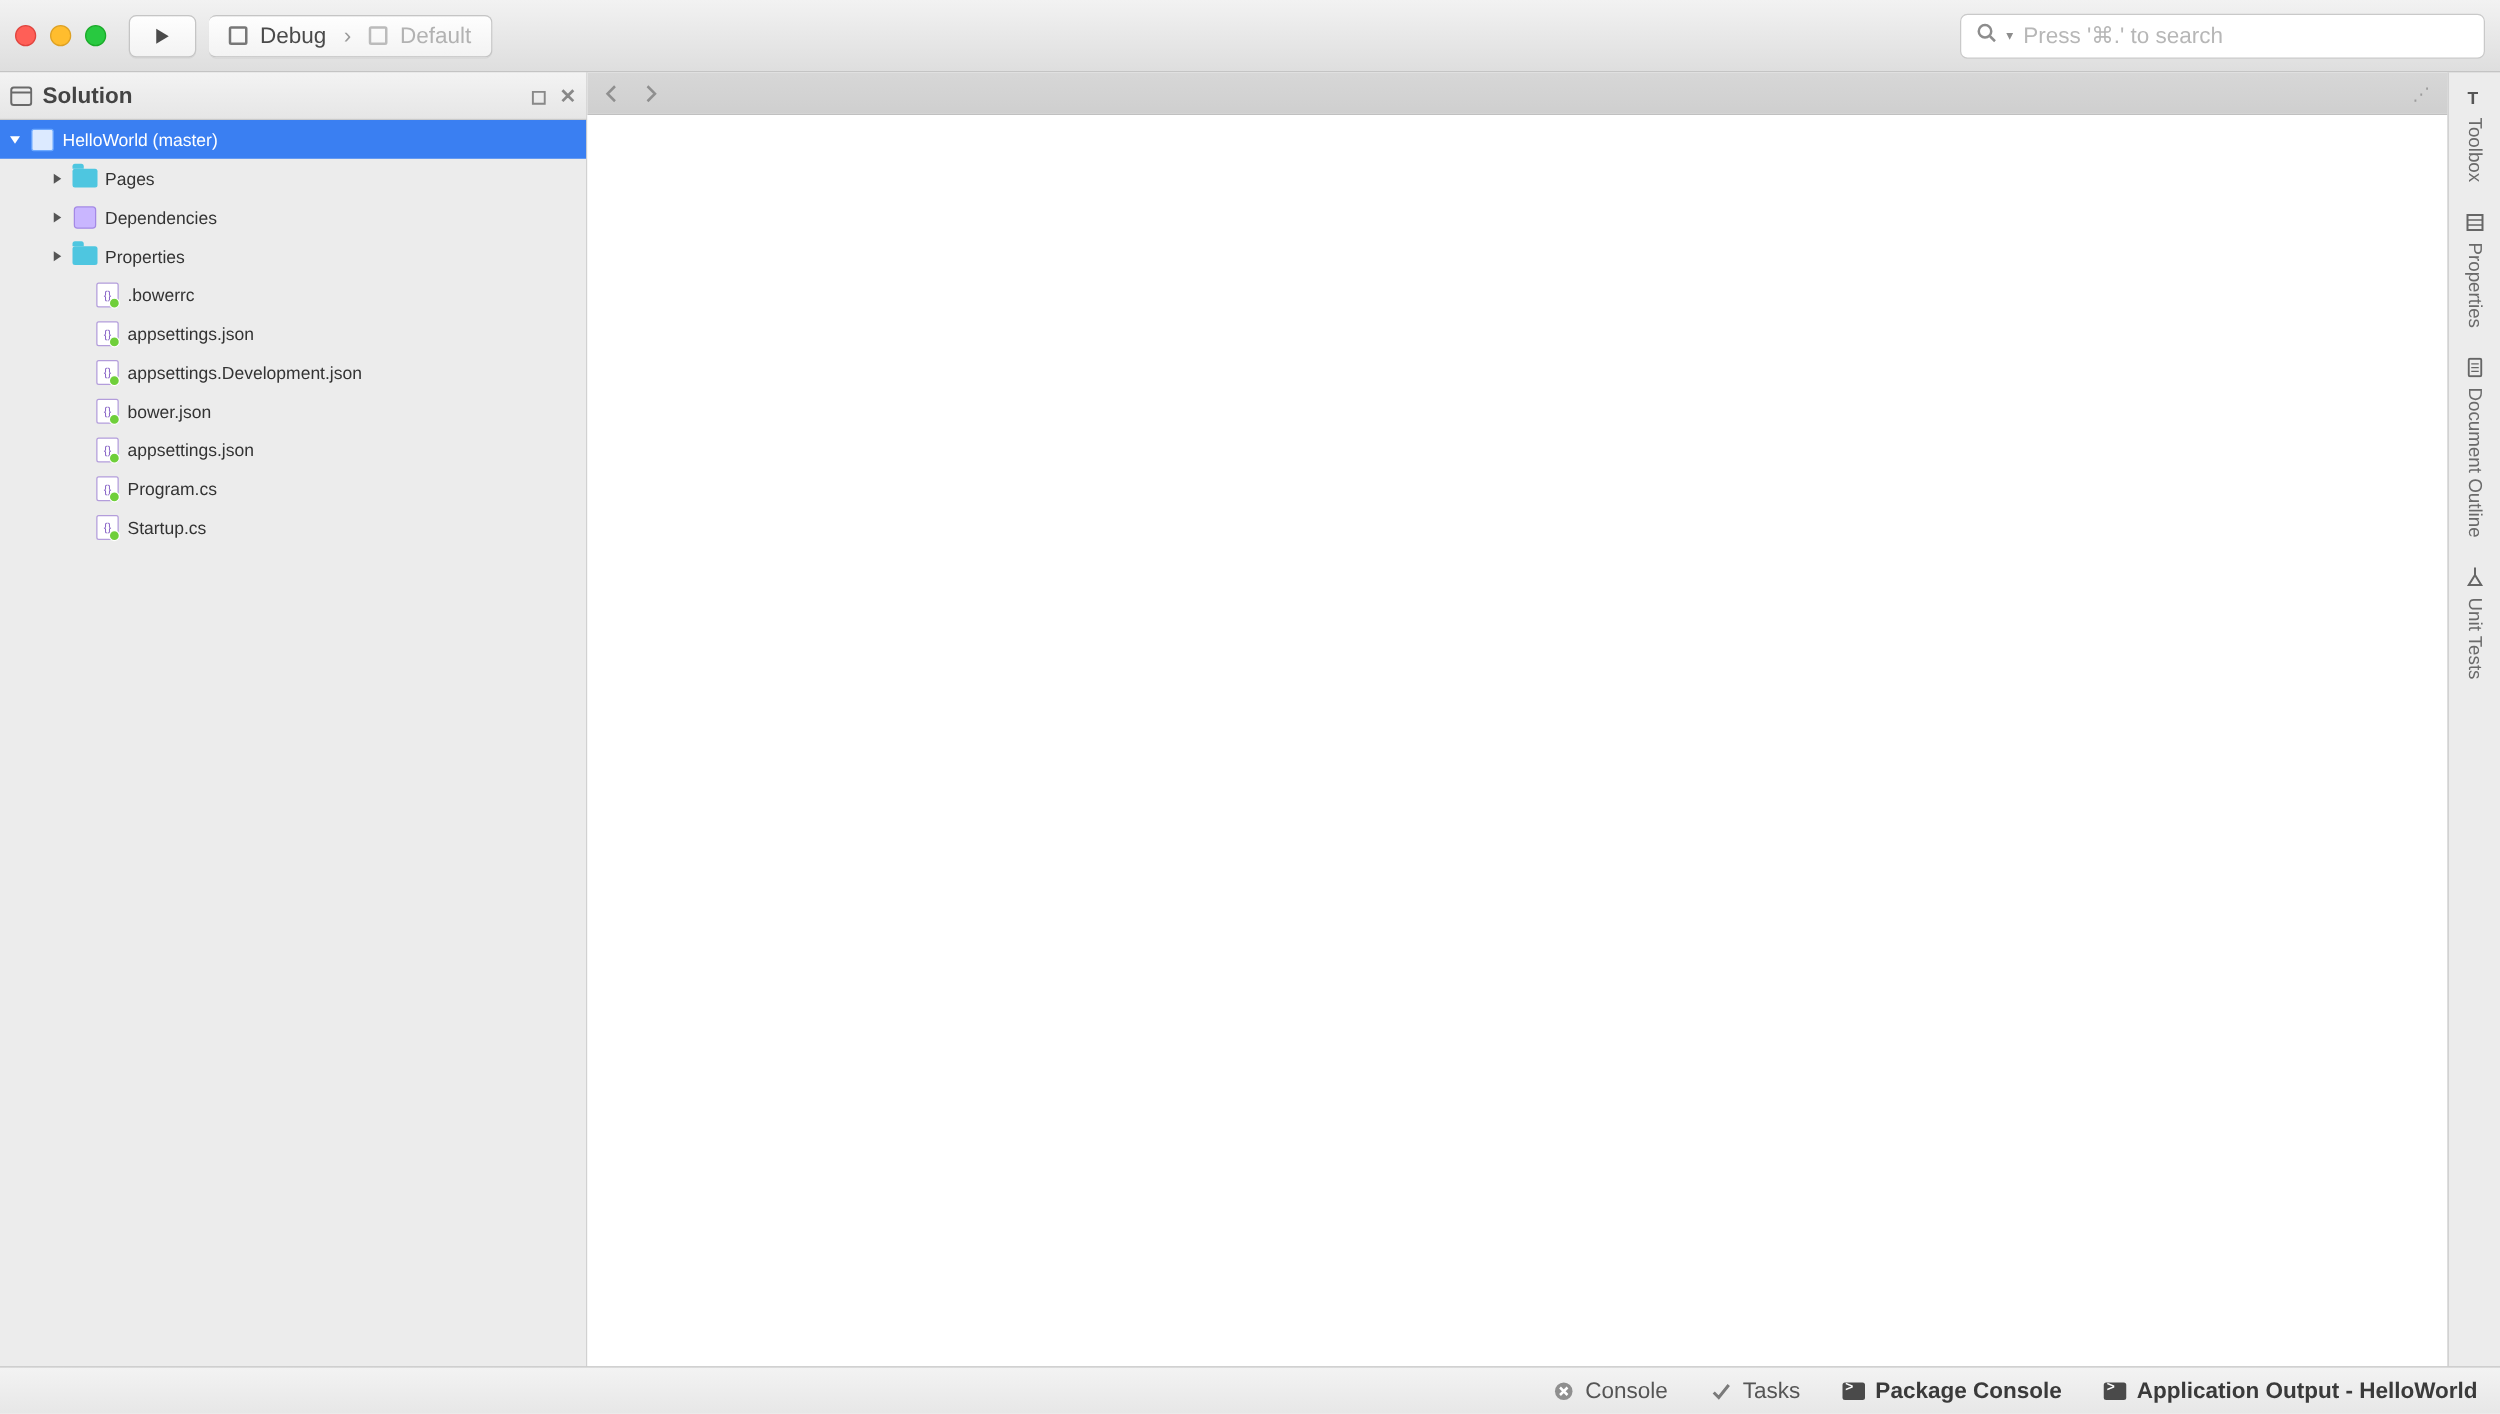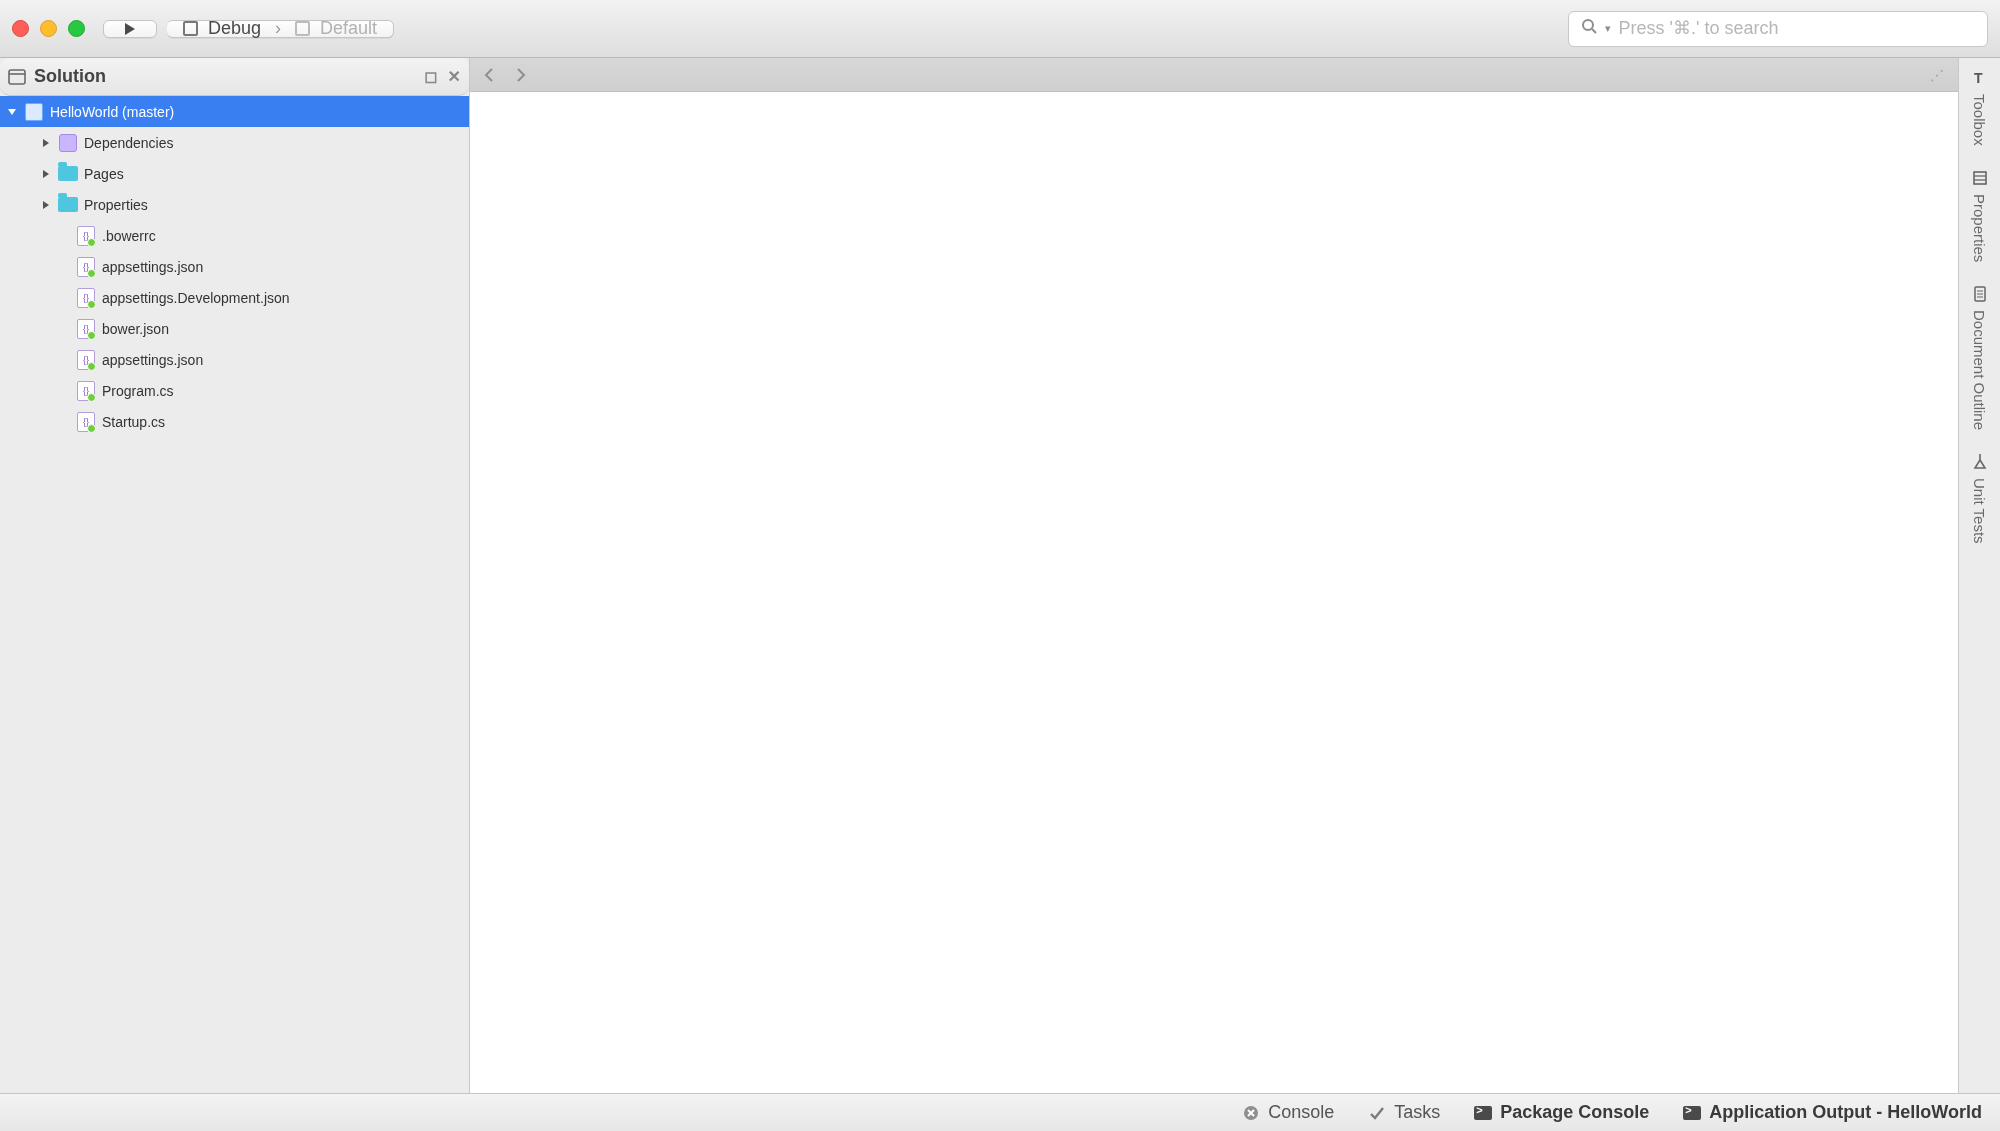--- a/index.html
+++ b/index.html
@@ -6,21 +6,21 @@
   html,body{width:2000px;height:1131px;overflow:hidden;}
   body{display:flex;flex-direction:column;background:#ececec;font-size:18px;color:#333;}
 
   
   .titlebar{height:58px;background:linear-gradient(#f2f2f2,#dedede);border-bottom:1px solid #b8b8b8;display:flex;align-items:center;padding:0 12px;gap:10px;}
   .traffic{display:flex;gap:11px;align-items:center;margin-right:8px;}
   .dot{width:17px;height:17px;border-radius:50%;}
   .dot.red{background:#ff5f57;border:1px solid #e0443e;}
   .dot.yellow{background:#ffbd2e;border:1px solid #dea123;}
   .dot.green{background:#28c940;border:1px solid #1aab29;}
-  .btn{height:18px;border:1px solid #c5c5c5;border-radius:6px;background:linear-gradient(#fefefe,#f3f3f3);display:flex;align-items:center;justify-content:center;box-shadow:0 1px 0 rgba(0,0,0,0.05);}
+  .btn{height:34px;border:1px solid #c5c5c5;border-radius:6px;background:linear-gradient(#fefefe,#f3f3f3);display:flex;align-items:center;justify-content:center;box-shadow:0 1px 0 rgba(0,0,0,0.05);}
   .run-btn{width:54px;}
   .play-icon svg{display:block;}
   .seg{display:flex;align-items:center;}
   .seg .btn{border-radius:0;}
   .seg .btn:first-child{border-top-left-radius:6px;border-bottom-left-radius:6px;}
   .seg .btn:last-child{border-top-right-radius:6px;border-bottom-right-radius:6px;border-left:none;}
   .cfg{padding:0 16px;gap:10px;color:#4a4a4a;}
   .cfg .chev{color:#9a9a9a;margin:0 4px;}
   .cfg .sq{width:15px;height:15px;border:2px solid #777;border-radius:2px;}
   .cfg .sq.light{border-color:#bbb;}
@@ -29,21 +29,21 @@
   .spacer{flex:1;}
   .search{height:36px;width:420px;border:1px solid #c9c9c9;border-radius:6px;background:#fff;display:flex;align-items:center;padding:0 12px;gap:8px;color:#9d9d9d;}
   .search input{border:none;outline:none;flex:1;font-size:18px;color:#555;}
   .search input::placeholder{color:#b7b7b7;}
 
   
   .main{flex:1;display:flex;min-height:0;}
 
   
   .sol-panel{width:470px;background:#ececec;border-right:1px solid #c8c8c8;display:flex;flex-direction:column;}
-  .sol-header{height:38px;background:linear-gradient(#f3f3f3,#e6e6e6);border-bottom:1px solid #c9c9c9;display:flex;align-items:center;padding:0 8px;gap:8px;font-weight:600;color:#444;border-radius:10px;}
+  .sol-header{height:38px;background:linear-gradient(#f3f3f3,#e6e6e6);border-bottom:1px solid #c9c9c9;display:flex;align-items:center;padding:0 8px;gap:8px;font-weight:600;color:#444;}
   .sol-header .icon{width:18px;height:18px;}
   .sol-header .right{margin-left:auto;display:flex;gap:10px;color:#888;}
   .sol-header .right span{cursor:pointer;font-size:16px;}
 
   .tree{flex:1;overflow:auto;padding-top:0;}
   .row{height:31px;display:flex;align-items:center;gap:6px;padding-right:8px;white-space:nowrap;}
   .row .arrow{width:12px;display:inline-flex;justify-content:center;color:#666;}
   .row .arrow svg{display:block;}
   .row.sel{background:#3a7ff2;color:#fff;}
   .row.sel .arrow{color:#fff;}
@@ -161,34 +161,34 @@
 
 
       <div id="folders">
           <div class="row indent-2">
             <span class="arrow">
               <svg width="10" height="10" viewBox="0 0 10 10">
                 <polygon points="2,1 8,5 2,9" fill="#555"></polygon>
               </svg>
             </span>
             <span class="ficon">
-              <span class="pkg-purple"></span>
-            </span>
-            <span class="lbl">Dependencies</span>
+              <span class="folder-cyan"></span>
+            </span>
+            <span class="lbl">Pages</span>
           </div>
           <div class="row indent-2">
             <span class="arrow">
               <svg width="10" height="10" viewBox="0 0 10 10">
                 <polygon points="2,1 8,5 2,9" fill="#555"></polygon>
               </svg>
             </span>
             <span class="ficon">
-              <span class="folder-cyan"></span>
-            </span>
-            <span class="lbl">Pages</span>
+              <span class="pkg-purple"></span>
+            </span>
+            <span class="lbl">Dependencies</span>
           </div>
           <div class="row indent-2">
             <span class="arrow">
               <svg width="10" height="10" viewBox="0 0 10 10">
                 <polygon points="2,1 8,5 2,9" fill="#555"></polygon>
               </svg>
             </span>
             <span class="ficon">
               <span class="folder-cyan"></span>
             </span>

